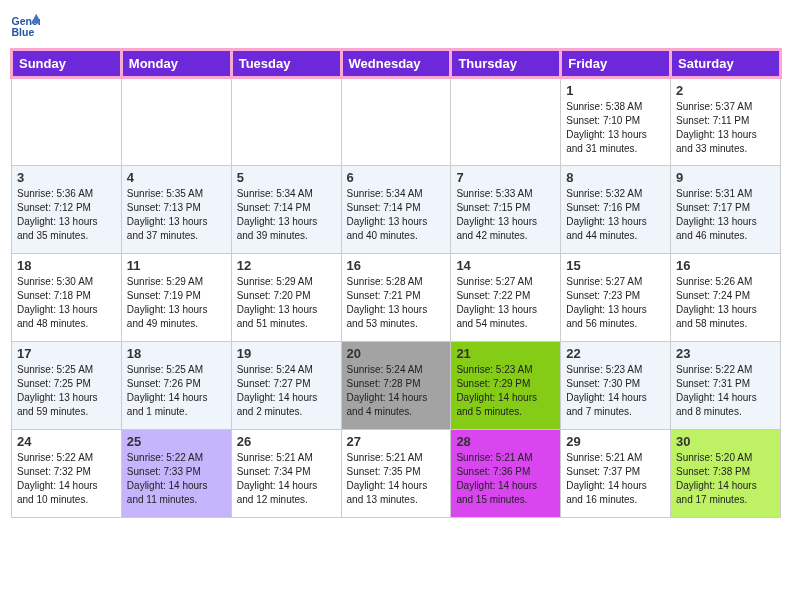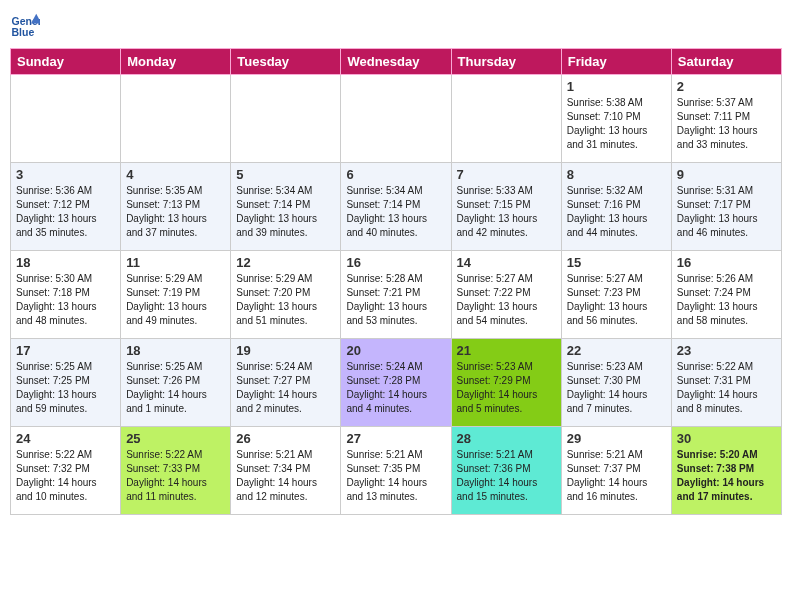--- a/index.html
+++ b/index.html
@@ -36,27 +36,27 @@
     .location {
       font-size: 15px;
       color: #555;
     }
     .calendar {
       width: 100%;
       border-collapse: collapse;
       table-layout: fixed;
     }
     .calendar th {
-      background-color: #be185d;
+      background-color: #6d28d9;
       color: #fff;
       font-size: 13px;
       font-weight: bold;
       text-align: left;
       padding: 5px 6px;
-      border: 1px solid #f9a8d4;
+      border: 3px solid #f9a8d4;
     }
     .calendar td {
       border: 1px solid #ccc;
       vertical-align: top;
       padding: 4px 5px;
       font-size: 10.5px;
       color: #333;
       background: #fff;
       height: 88px;
     }
@@ -251,21 +251,21 @@
 Daylight: 14 hours
 and 1 minute.</div>
         </td>
         <td style="background: rgb(240, 244, 251); margin-left: 40px;">
           <span class="day-num">19</span>
           <div class="day-info" style="white-space: pre-line;">Sunrise: 5:24 AM
 Sunset: 7:27 PM
 Daylight: 14 hours
 and 2 minutes.</div>
         </td>
-        <td style="background: #c4b5fd;">
+        <td style="background: #a3a3a3;">
           <span class="day-num">20</span>
           <div class="day-info" style="white-space: pre-line;">Sunrise: 5:24 AM
 Sunset: 7:28 PM
 Daylight: 14 hours
 and 4 minutes.</div>
         </td>
         <td style="background: #84cc16;">
           <span class="day-num">21</span>
           <div class="day-info" style="white-space: pre-line;">Sunrise: 5:23 AM
 Sunset: 7:29 PM
@@ -288,57 +288,57 @@
         </td>
       </tr>
       <tr>
         <td style="background: rgb(255, 255, 255);">
           <span class="day-num">24</span>
           <div class="day-info" style="white-space: pre-line;">Sunrise: 5:22 AM
 Sunset: 7:32 PM
 Daylight: 14 hours
 and 10 minutes.</div>
         </td>
-        <td style="background: #bef264;">
+        <td style="background: #c4b5fd;">
           <span class="day-num">25</span>
           <div class="day-info" style="white-space: pre-line;">Sunrise: 5:22 AM
 Sunset: 7:33 PM
 Daylight: 14 hours
 and 11 minutes.</div>
         </td>
         <td style="background: rgb(255, 255, 255);">
           <span class="day-num">26</span>
           <div class="day-info" style="white-space: pre-line;">Sunrise: 5:21 AM
 Sunset: 7:34 PM
 Daylight: 14 hours
 and 12 minutes.</div>
         </td>
         <td style="background: rgb(255, 255, 255);">
           <span class="day-num">27</span>
           <div class="day-info" style="white-space: pre-line;">Sunrise: 5:21 AM
 Sunset: 7:35 PM
 Daylight: 14 hours
 and 13 minutes.</div>
         </td>
-        <td style="background: #5eead4;">
+        <td style="background: #d946ef;">
           <span class="day-num">28</span>
           <div class="day-info" style="white-space: pre-line;">Sunrise: 5:21 AM
 Sunset: 7:36 PM
 Daylight: 14 hours
 and 15 minutes.</div>
         </td>
         <td style="background: rgb(255, 255, 255);">
           <span class="day-num">29</span>
           <div class="day-info" style="white-space: pre-line;">Sunrise: 5:21 AM
 Sunset: 7:37 PM
 Daylight: 14 hours
 and 16 minutes.</div>
         </td>
         <td style="background: #bef264;">
           <span class="day-num">30</span>
-          <div class="day-info" style="white-space: pre-line; font-weight: bold;">Sunrise: 5:20 AM
+          <div class="day-info" style="white-space: pre-line;">Sunrise: 5:20 AM
 Sunset: 7:38 PM
 Daylight: 14 hours
 and 17 minutes.</div>
         </td>
       </tr>
     </tbody>
 </table>
 
 </body></html>

